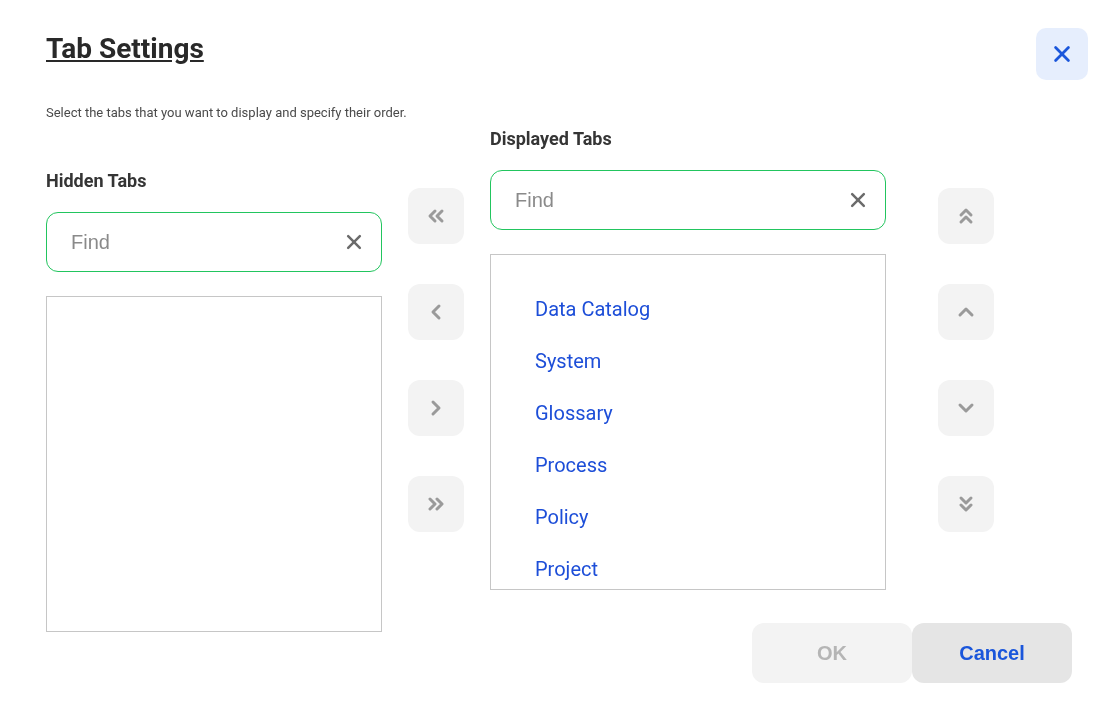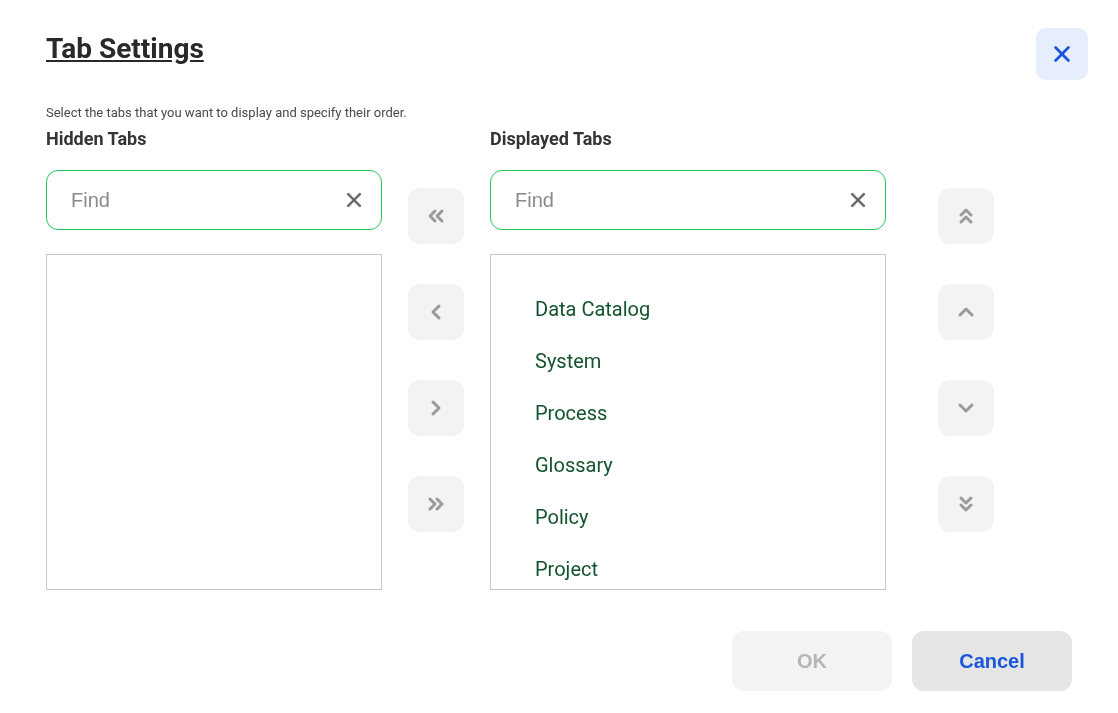--- a/index.html
+++ b/index.html
@@ -54,20 +54,21 @@
       display: flex;
       gap: 0;
       align-items: stretch;
     }
     .col {
       display: flex;
       flex-direction: column;
     }
     .col-left {
       width: 336px;
+      margin-top: 42px;
     }
     .col-right {
       width: 396px;
     }
     .col-label {
       font-size: 18px;
       font-weight: 700;
       color: #353535;
       margin-bottom: 18px;
       height: 24px;
@@ -111,21 +112,21 @@
       overflow-y: auto;
       position: relative;
     }
     .listbox-right {
       overflow-y: scroll;
       padding-top: 28px;
     }
     .list-item {
       padding: 14px 20px 14px 44px;
       font-size: 20px;
-      color: #14532d;
+      color: #1d4ed8;
       cursor: pointer;
     }
     .listbox::-webkit-scrollbar {
       width: 10px;
     }
     .listbox::-webkit-scrollbar-track {
       background: transparent;
     }
     .listbox::-webkit-scrollbar-thumb {
       background: #a8a8a8;
@@ -158,24 +159,23 @@
       align-items: center;
       justify-content: center;
       cursor: pointer;
     }
     .arrow-btn svg {
       width: 24px;
       height: 24px;
     }
     .footer {
       position: absolute;
-      bottom: 22px;
+      bottom: 30px;
       right: 46px;
       display: flex;
-      gap: 20px;
     }
     .btn {
       height: 60px;
       min-width: 160px;
       border-radius: 12px;
       border: none;
       font-size: 20px;
       font-weight: 700;
       cursor: pointer;
       padding: 0 32px;
@@ -253,22 +253,22 @@
         <span class="search-clear">
           <svg viewBox="0 0 24 24" fill="none" stroke="#6b6b6b" stroke-width="3" stroke-linecap="round">
             <line x1="5" y1="5" x2="19" y2="19"></line>
             <line x1="19" y1="5" x2="5" y2="19"></line>
           </svg>
         </span>
       </div>
       <div class="listbox listbox-right" id="displayed-list">
           <div class="list-item">Data Catalog</div>
           <div class="list-item">System</div>
+          <div class="list-item">Glossary</div>
           <div class="list-item">Process</div>
-          <div class="list-item">Glossary</div>
           <div class="list-item">Policy</div>
           <div class="list-item">Project</div>
         </div>
     </div>
 
     <div class="arrow-col arrow-col-right">
       <button class="arrow-btn">
         <svg viewBox="0 0 24 24" fill="none" stroke="#9a9a9a" stroke-width="3" stroke-linecap="round" stroke-linejoin="round">
           <polyline points="17 11 12 6 7 11"></polyline>
           <polyline points="17 18 12 13 7 18"></polyline>

